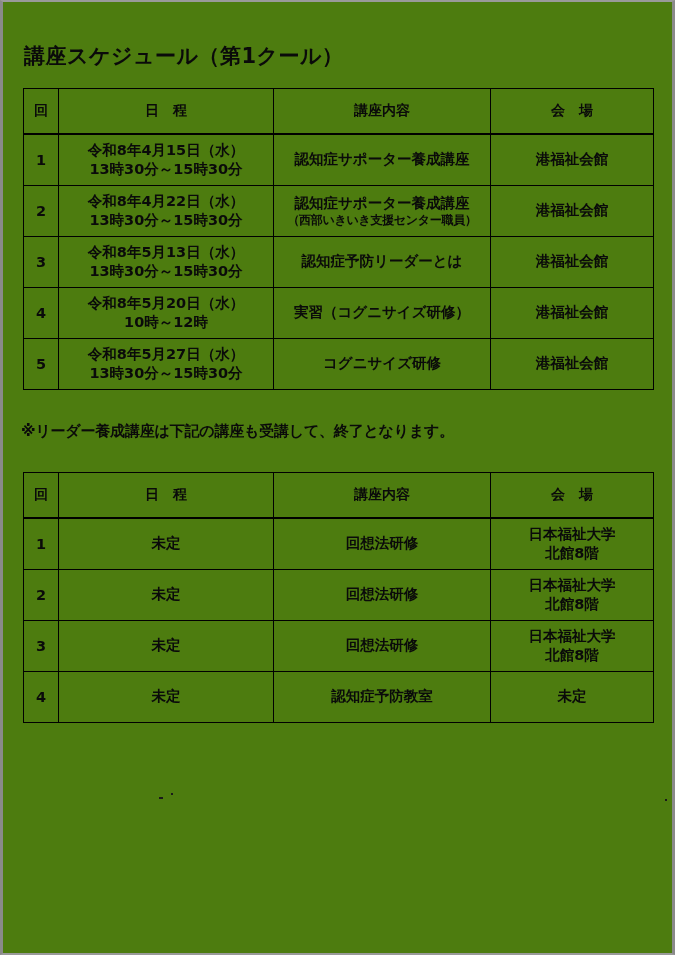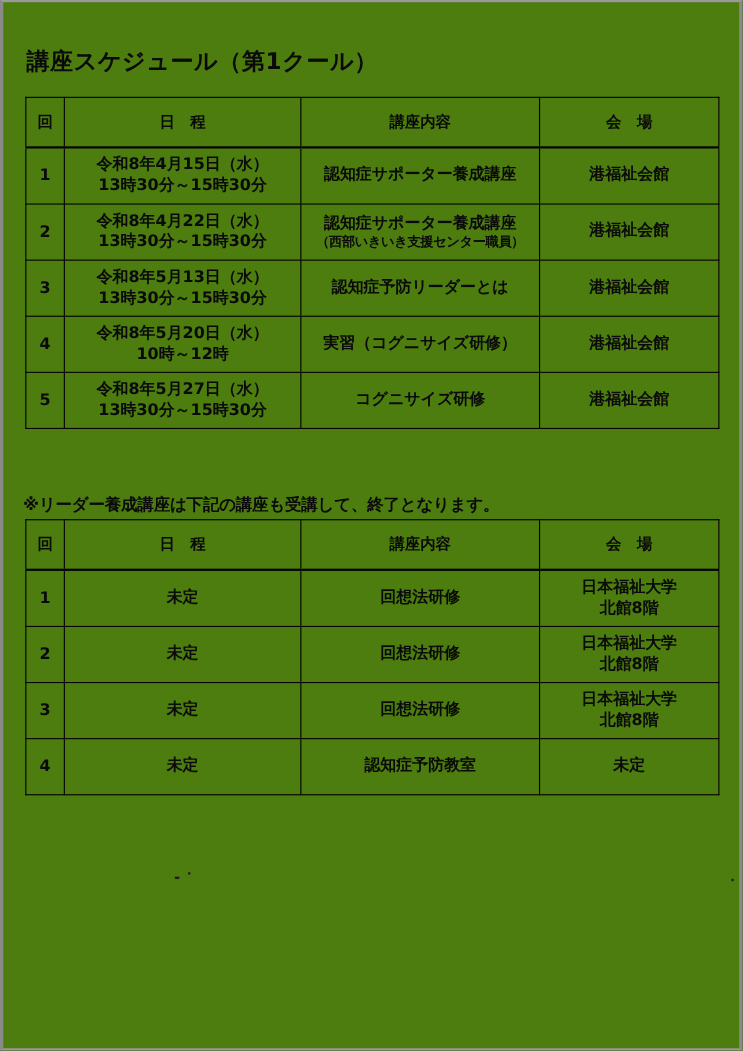--- a/index.html
+++ b/index.html
@@ -78,21 +78,20 @@
 
   .note {
     position: absolute;
     left: 18px;
     top: 420px;
     font-size: 15px;
     font-weight: bold;
     color: #0a0a0a;
     white-space: nowrap;
     letter-spacing: -0.2px;
-    margin-top: 28px;
   }
   .speck {
     position: absolute;
     background: #1a1a1a;
   }
   .speck.s1 { left: 156px; top: 795px; width: 4px; height: 2px; }
   .speck.s2 { left: 168px; top: 791px; width: 2px; height: 2px; }
   .speck.s3 { left: 662px; top: 797px; width: 2px; height: 2px; }
 </style>
 </head>

